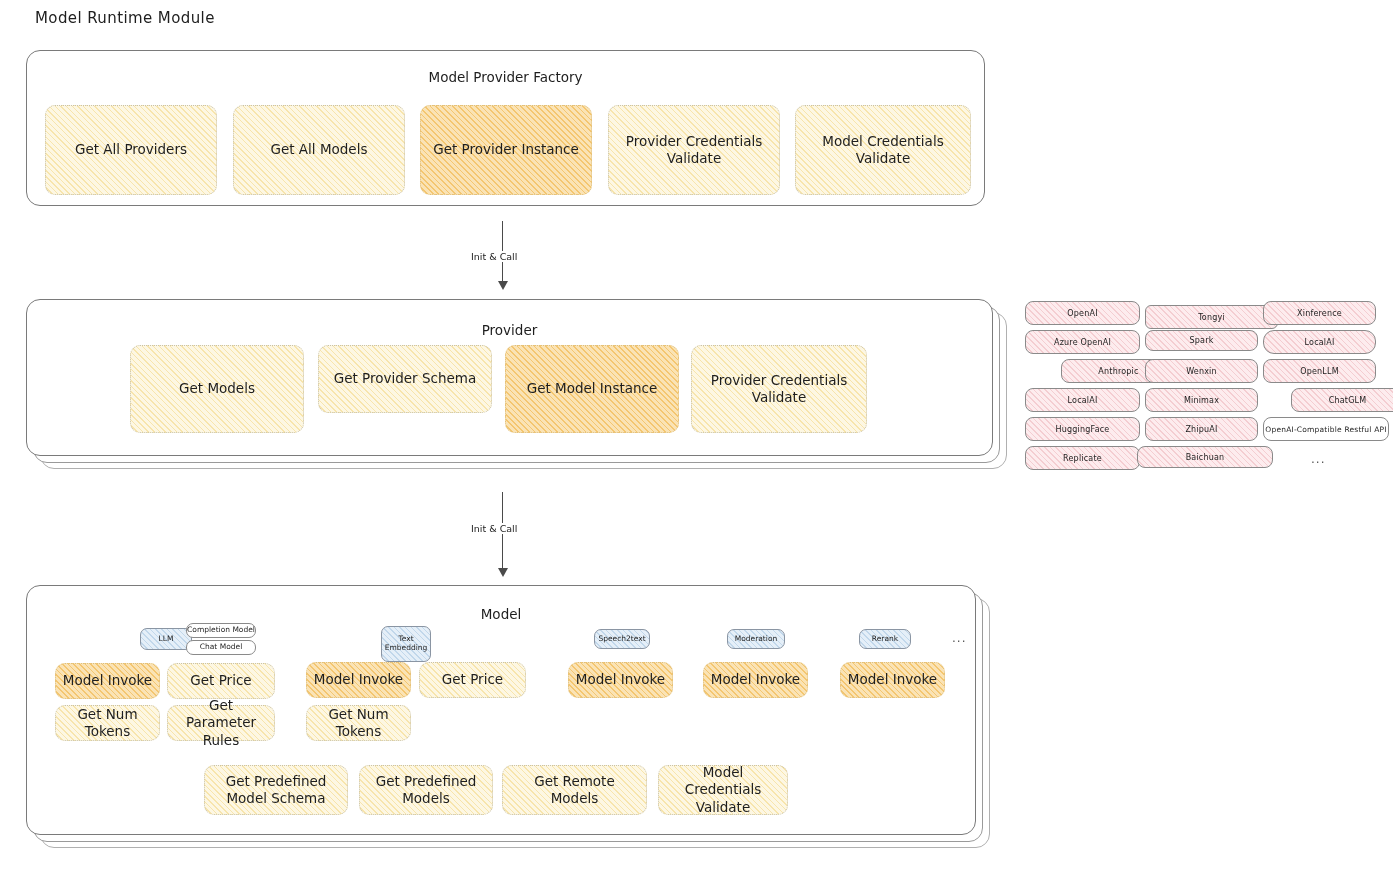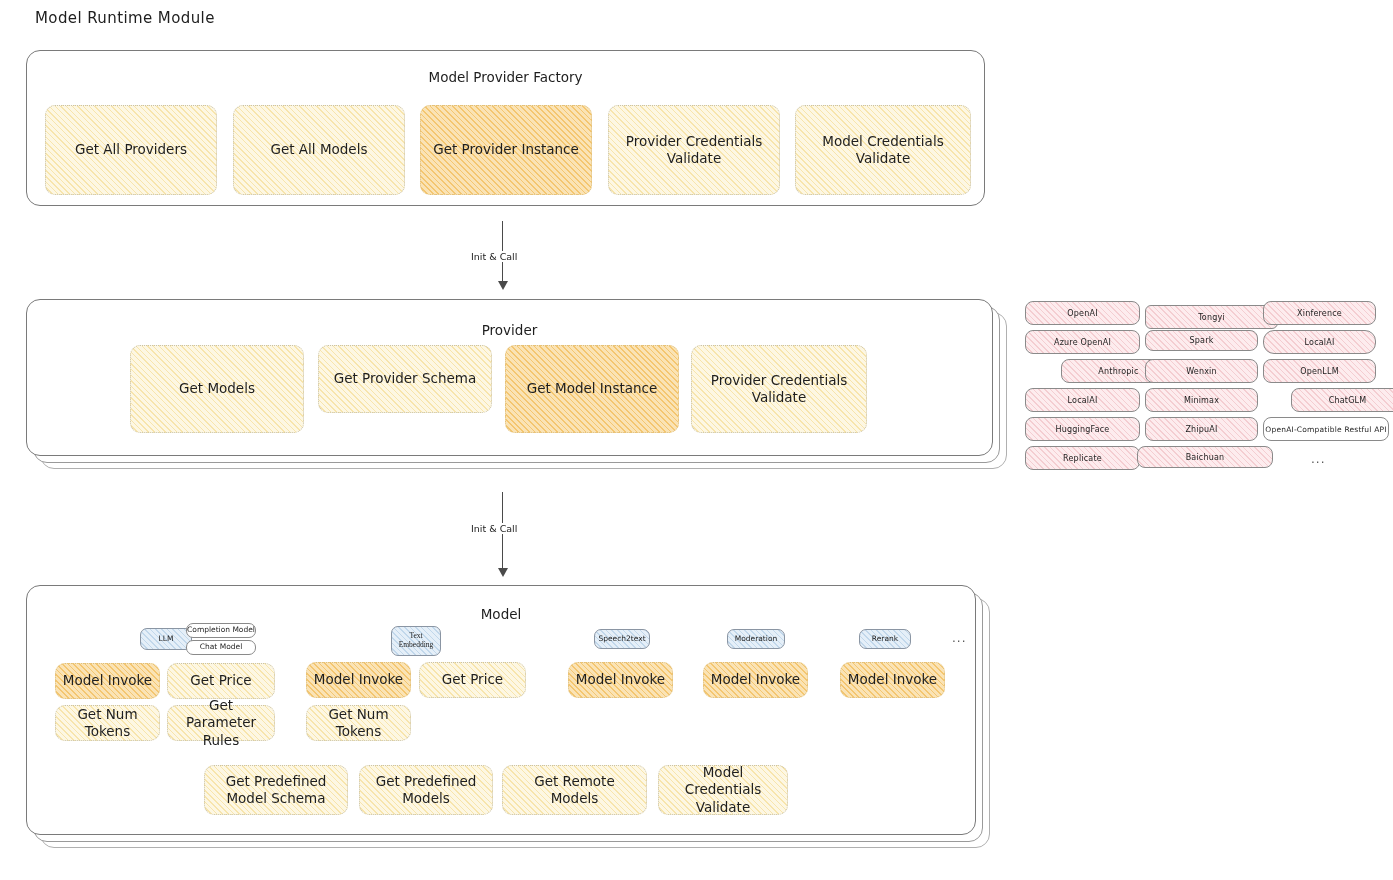--- a/index.html
+++ b/index.html
@@ -239,21 +239,21 @@
   <div class="node fill-cream" style="left:167px;top:663px;width:108px;height:36px;">
     <span class="lbl">Get Price</span>
     </div>
   <div class="node fill-cream" style="left:55px;top:705px;width:105px;height:36px;">
     <span class="lbl">Get Num Tokens</span>
     </div>
   <div class="node fill-cream" style="left:167px;top:705px;width:108px;height:36px;">
     <span class="lbl">Get Parameter Rules</span>
     </div>
 
-  <div class="badge fill-blue" style="left:391px;top:626px;width:50px;height:30px;font-family:Liberation Serif, serif;">
+  <div class="badge fill-blue" style="left:381px;top:626px;width:50px;height:36px;">
     <span>Text Embedding</span>
     </div>
   <div class="node fill-amber" style="left:306px;top:662px;width:105px;height:36px;">
     <span class="lbl">Model Invoke</span>
     </div>
   <div class="node fill-cream" style="left:419px;top:662px;width:107px;height:36px;">
     <span class="lbl">Get Price</span>
     </div>
   <div class="node fill-cream" style="left:306px;top:705px;width:105px;height:36px;">
     <span class="lbl">Get Num Tokens</span>

